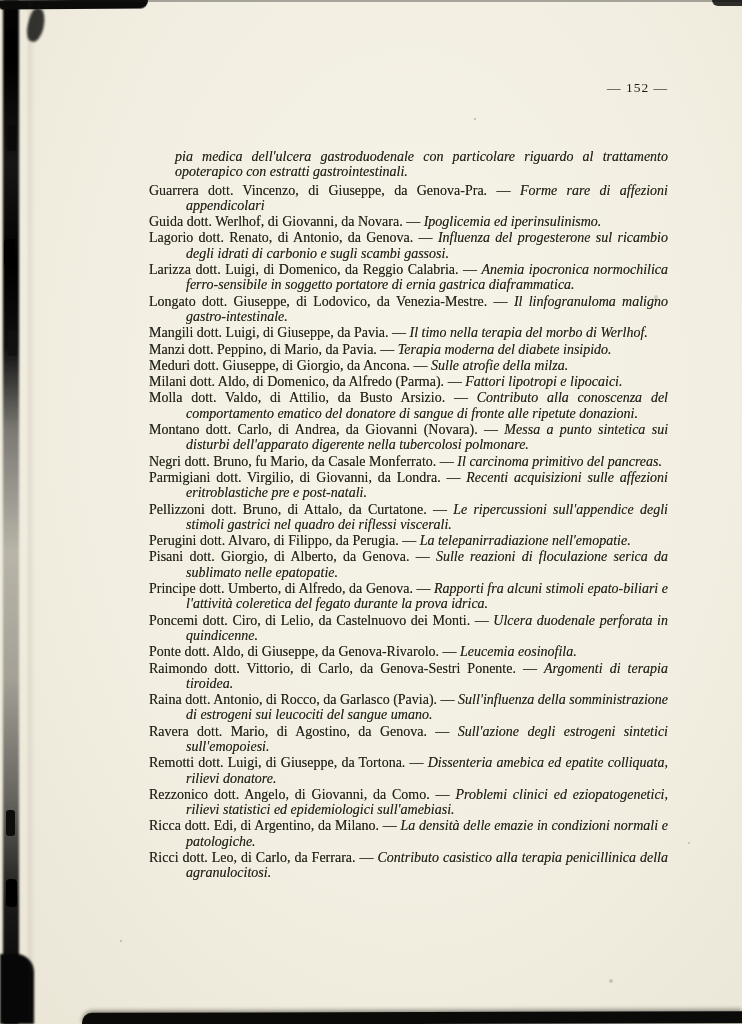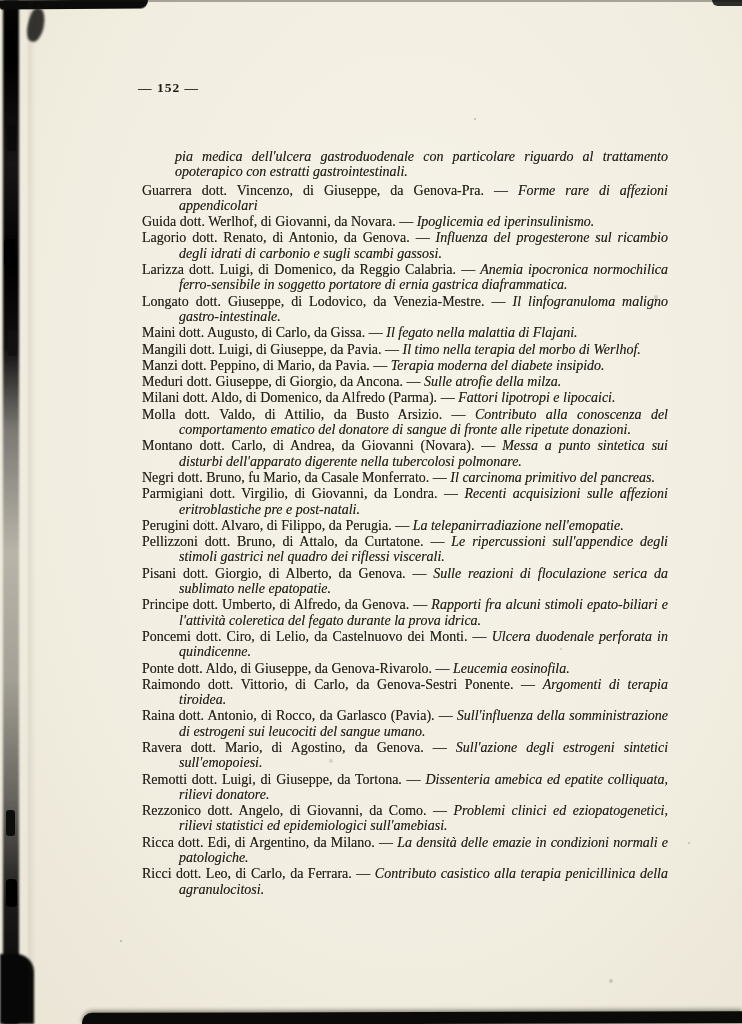--- a/index.html
+++ b/index.html
@@ -120,43 +120,43 @@
       120px 940px 0 0 rgba(50,46,38,.3),
       610px 980px 0 1px rgba(50,46,38,.2);
     border-radius: 50%;
   }
 
   
   .page-number {
     position: absolute;
     left: 138px; top: 80px;
     width: 530px;
-    text-align: left;
+    text-align: right;
     font-size: 13.5px;
-    font-weight: 700;
+    font-weight: 400;
     letter-spacing: 1px;
     color: #201d17;
   }
   .text-block {
     position: absolute;
     left: 138px; top: 149px;
     width: 530px;
     font-size: 14px;
     line-height: 15.3px;
     text-align: justify;
     color: #26231c;
     text-shadow: 0 0 0.35px rgba(30,28,22,.55);
   }
   .continuation {
     margin: 0 0 3px 0;
     padding-left: 37px;
     font-style: italic;
   }
   .entry {
-    margin: 0 0 1px 4px;
+    margin: 0 0 1px 11px;
     padding-left: 37px;
     text-indent: -37px;
   }
   .entry .name { font-style: normal; }
   .entry .sep { font-style: normal; }
   .entry .title { font-style: italic; }
 </style>
 </head>
 <body>
 
@@ -181,41 +181,40 @@
   <p class="entry"><span class="name">Guarrera dott. Vincenzo, di Giuseppe, da Genova-Pra.</span><span class="sep"> — </span><span class="title">Forme rare di affezioni appendicolari</span></p>
 
   <p class="entry"><span class="name">Guida dott. Werlhof, di Giovanni, da Novara.</span><span class="sep"> — </span><span class="title">Ipoglicemia ed iperinsulinismo.</span></p>
 
   <p class="entry"><span class="name">Lagorio dott. Renato, di Antonio, da Genova.</span><span class="sep"> — </span><span class="title">Influenza del progesterone sul ricambio degli idrati di carbonio e sugli scambi gassosi.</span></p>
 
   <p class="entry"><span class="name">Larizza dott. Luigi, di Domenico, da Reggio Calabria.</span><span class="sep"> — </span><span class="title">Anemia ipocronica normochilica ferro-sensibile in soggetto portatore di ernia gastrica diaframmatica.</span></p>
 
   <p class="entry"><span class="name">Longato dott. Giuseppe, di Lodovico, da Venezia-Mestre.</span><span class="sep"> — </span><span class="title">Il linfogranuloma maligno gastro-intestinale.</span></p>
 
-  <p class="entry"><span class="name">Maini dott. Augusto, di Carlo, da Gissa.</span><span class="sep"> — </span><span class="title">Il fegato nella malattia di Flajani.</span></p>
 
   <p class="entry"><span class="name">Mangili dott. Luigi, di Giuseppe, da Pavia.</span><span class="sep"> — </span><span class="title">Il timo nella terapia del morbo di Werlhof.</span></p>
 
   <p class="entry"><span class="name">Manzi dott. Peppino, di Mario, da Pavia.</span><span class="sep"> — </span><span class="title">Terapia moderna del diabete insipido.</span></p>
 
   <p class="entry"><span class="name">Meduri dott. Giuseppe, di Giorgio, da Ancona.</span><span class="sep"> — </span><span class="title">Sulle atrofie della milza.</span></p>
 
   <p class="entry"><span class="name">Milani dott. Aldo, di Domenico, da Alfredo (Parma).</span><span class="sep"> — </span><span class="title">Fattori lipotropi e lipocaici.</span></p>
 
   <p class="entry"><span class="name">Molla dott. Valdo, di Attilio, da Busto Arsizio.</span><span class="sep"> — </span><span class="title">Contributo alla conoscenza del comportamento ematico del donatore di sangue di fronte alle ripetute donazioni.</span></p>
 
   <p class="entry"><span class="name">Montano dott. Carlo, di Andrea, da Giovanni (Novara).</span><span class="sep"> — </span><span class="title">Messa a punto sintetica sui disturbi dell'apparato digerente nella tubercolosi polmonare.</span></p>
 
   <p class="entry"><span class="name">Negri dott. Bruno, fu Mario, da Casale Monferrato.</span><span class="sep"> — </span><span class="title">Il carcinoma primitivo del pancreas.</span></p>
 
   <p class="entry"><span class="name">Parmigiani dott. Virgilio, di Giovanni, da Londra.</span><span class="sep"> — </span><span class="title">Recenti acquisizioni sulle affezioni eritroblastiche pre e post-natali.</span></p>
 
+  <p class="entry"><span class="name">Pellizzoni dott. Bruno, di Attalo, da Curtatone.</span><span class="sep"> — </span><span class="title">Le ripercussioni sull'appendice degli stimoli gastrici nel quadro dei riflessi viscerali.</span></p>
+
   <p class="entry"><span class="name">Perugini dott. Alvaro, di Filippo, da Perugia.</span><span class="sep"> — </span><span class="title">La telepanirradiazione nell'emopatie.</span></p>
-
-  <p class="entry"><span class="name">Pellizzoni dott. Bruno, di Attalo, da Curtatone.</span><span class="sep"> — </span><span class="title">Le ripercussioni sull'appendice degli stimoli gastrici nel quadro dei riflessi viscerali.</span></p>
 
   <p class="entry"><span class="name">Pisani dott. Giorgio, di Alberto, da Genova.</span><span class="sep"> — </span><span class="title">Sulle reazioni di floculazione serica da sublimato nelle epatopatie.</span></p>
 
   <p class="entry"><span class="name">Principe dott. Umberto, di Alfredo, da Genova.</span><span class="sep"> — </span><span class="title">Rapporti fra alcuni stimoli epato-biliari e l'attività coleretica del fegato durante la prova idrica.</span></p>
 
   <p class="entry"><span class="name">Poncemi dott. Ciro, di Lelio, da Castelnuovo dei Monti.</span><span class="sep"> — </span><span class="title">Ulcera duodenale perforata in quindicenne.</span></p>
 
   <p class="entry"><span class="name">Ponte dott. Aldo, di Giuseppe, da Genova-Rivarolo.</span><span class="sep"> — </span><span class="title">Leucemia eosinofila.</span></p>
 
   <p class="entry"><span class="name">Raimondo dott. Vittorio, di Carlo, da Genova-Sestri Ponente.</span><span class="sep"> — </span><span class="title">Argomenti di terapia tiroidea.</span></p>

